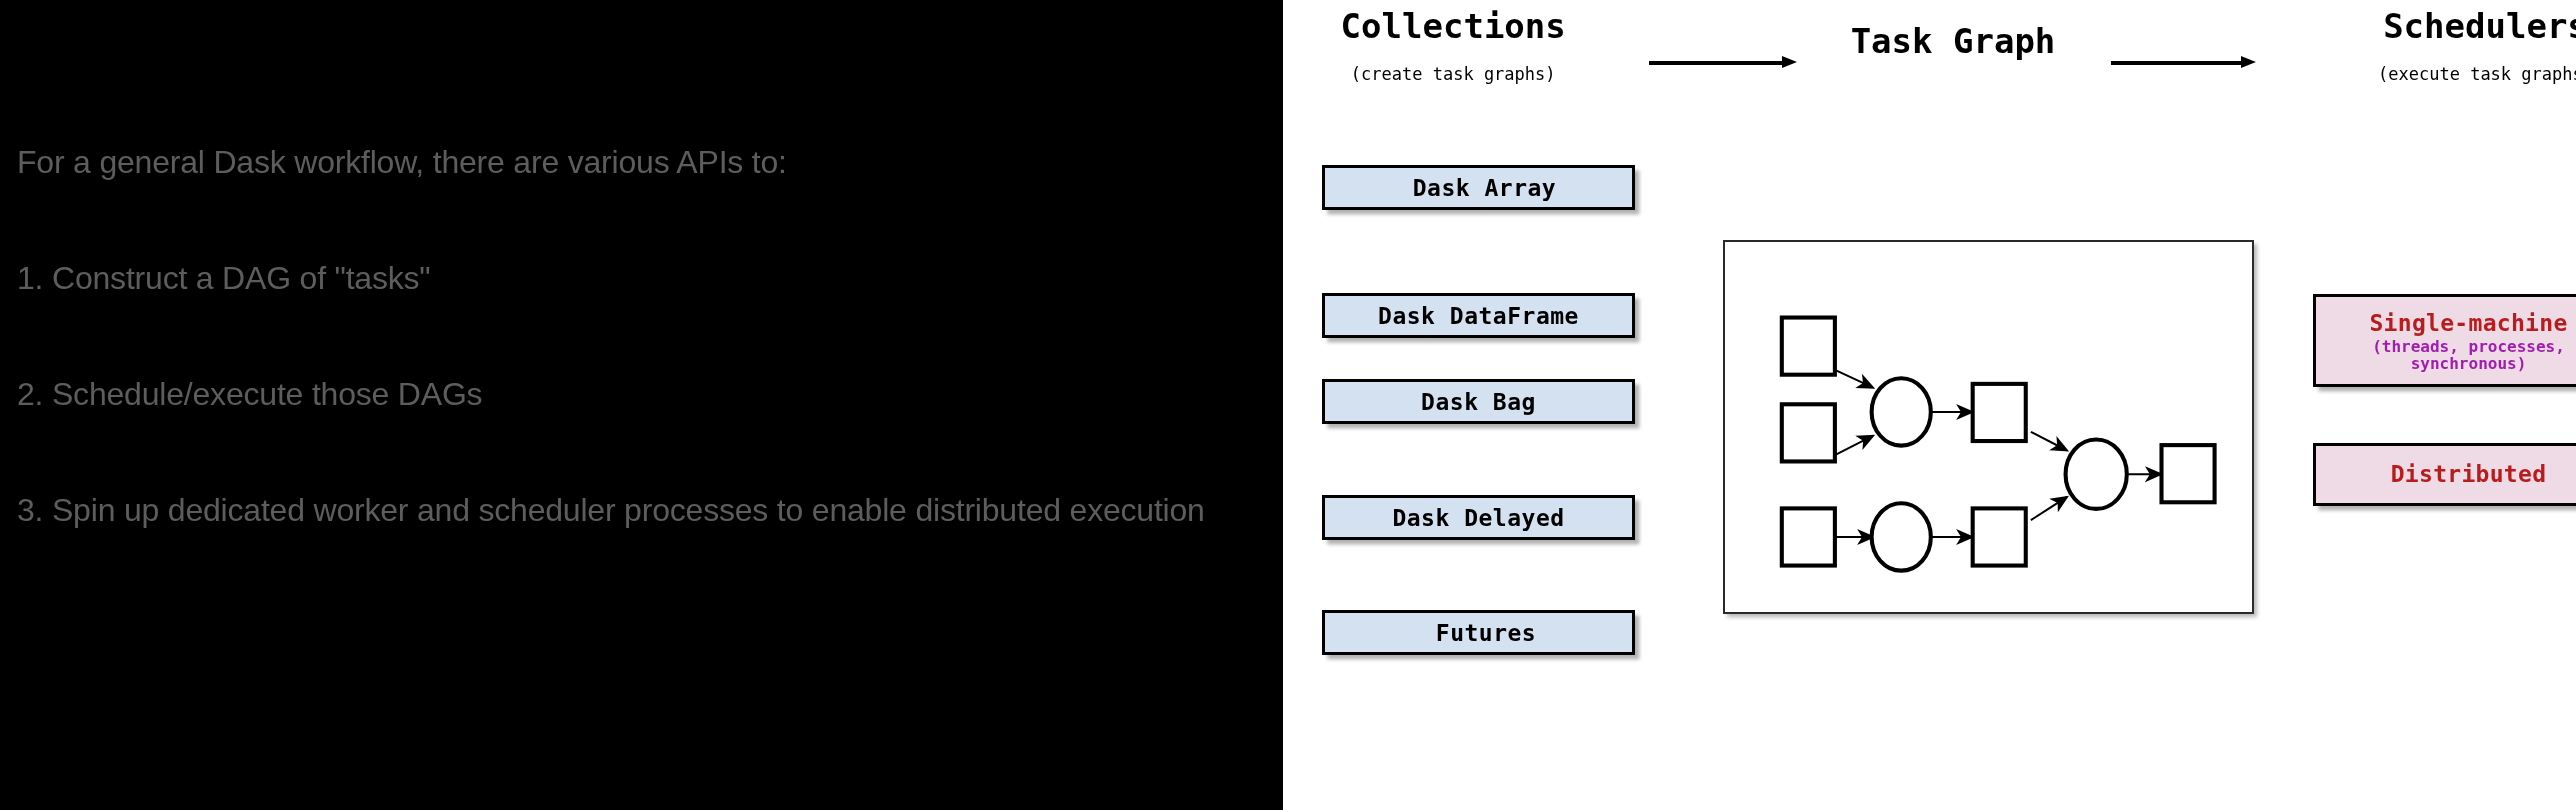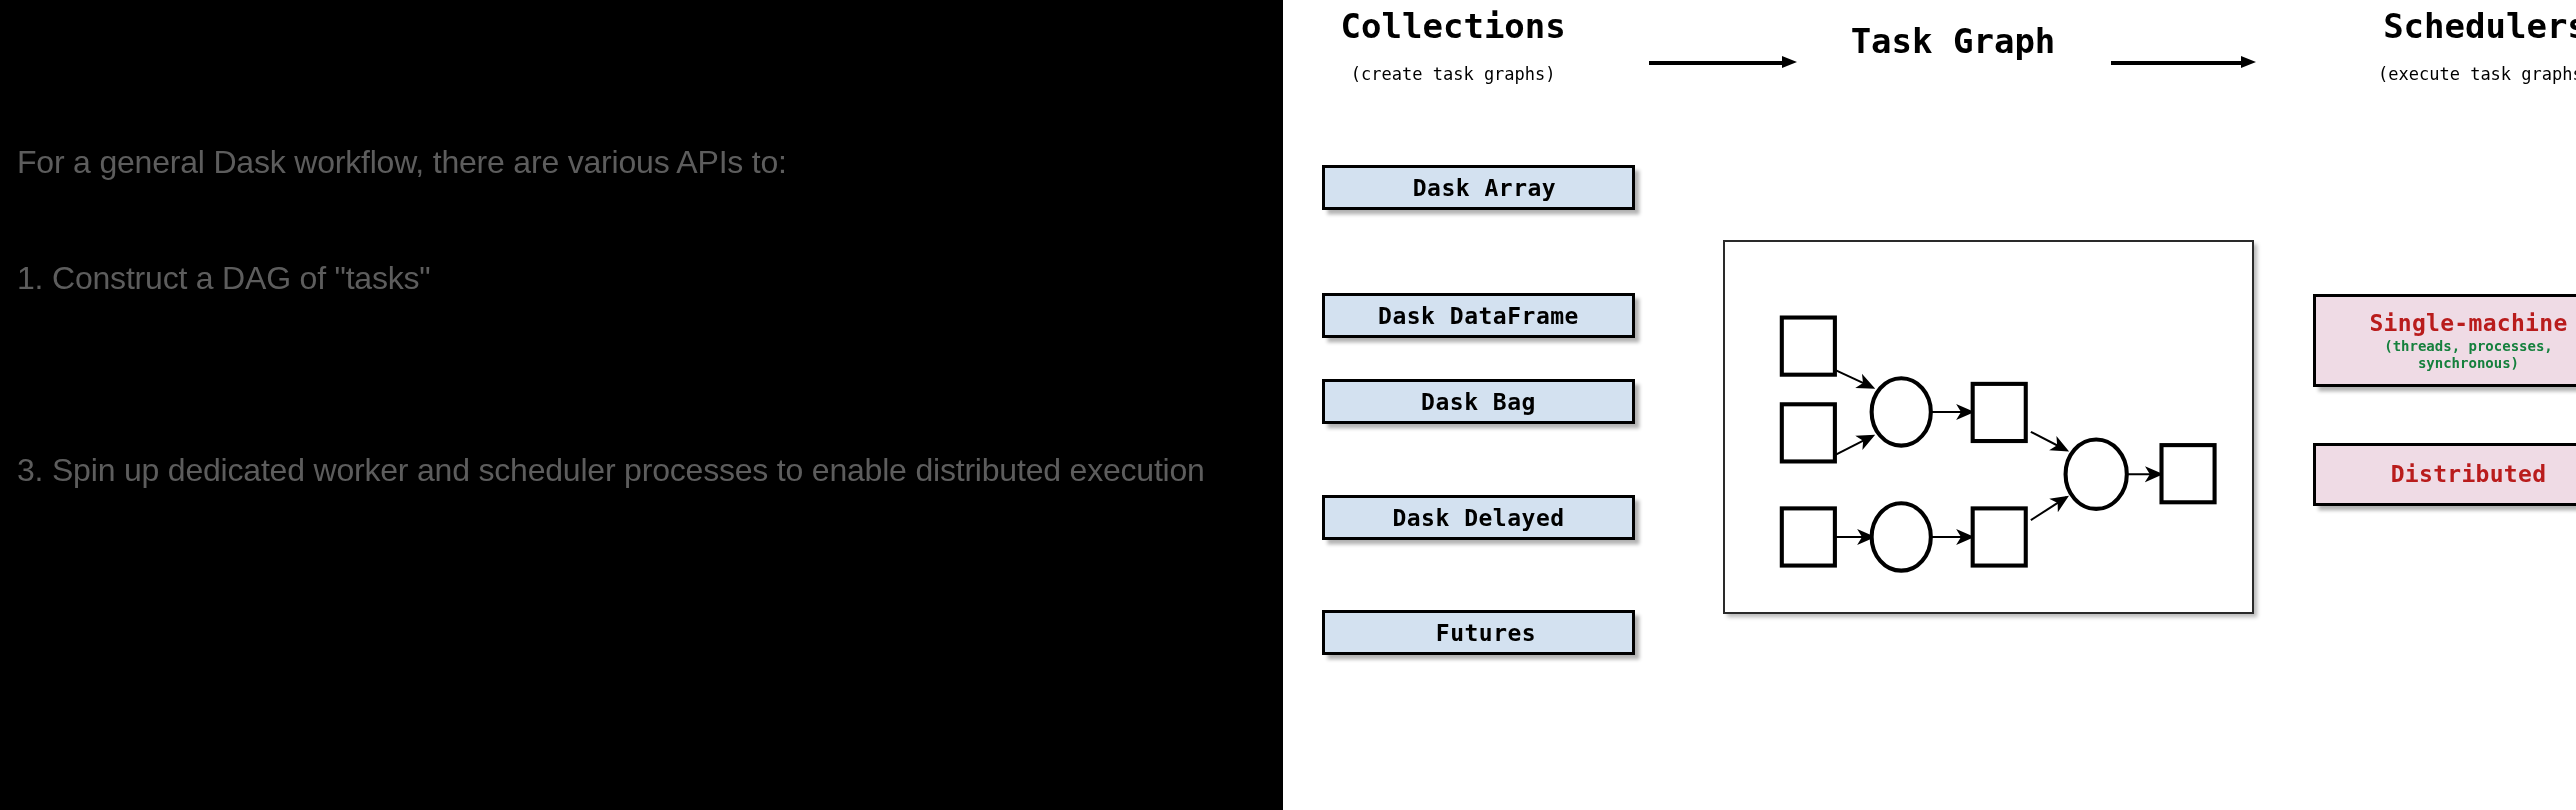--- a/index.html
+++ b/index.html
@@ -169,39 +169,40 @@
     font-family: "DejaVu Sans Mono", "Liberation Mono", monospace;
     font-size: 23px;
     font-weight: 700;
     color: #b91c1c;
     letter-spacing: 0.3px;
     white-space: nowrap;
     line-height: 27px;
   }
   .scheduler-box .s-sub {
     font-family: "DejaVu Sans Mono", "Liberation Mono", monospace;
-    font-size: 14px;
-    font-weight: 700;
-    color: #15803d;
+    font-size: 16px;
+    font-weight: 700;
+    color: #a21caf;
     line-height: 17px;
     white-space: pre-line;
     margin-top: 1px;
   }
 </style>
 </head>
 <body>
 
 <div id="root">
 
   <div id="left-panel">
     <div id="left-body">
       <div class="slide-line">For a general Dask workflow, there are various APIs to:</div>
       <div class="gap-1"></div>
       <div class="slide-line">1. Construct a DAG of "tasks"</div>
       <div class="gap-2"></div>
+      <div class="slide-line">2. Schedule/execute those DAGs</div>
       <div class="gap-3"></div>
       <div class="slide-line">3. Spin up dedicated worker and scheduler processes to enable distributed execution</div>
     </div>
   </div>
 
   <div id="right-panel">
 
     <div class="col-head" id="head-collections">
       <div class="title">Collections</div>
       <div class="sub">(create task graphs)</div>

